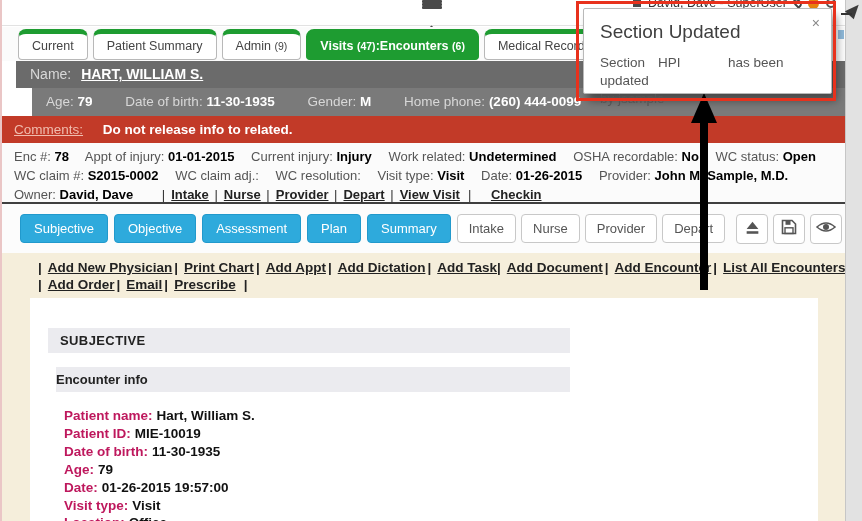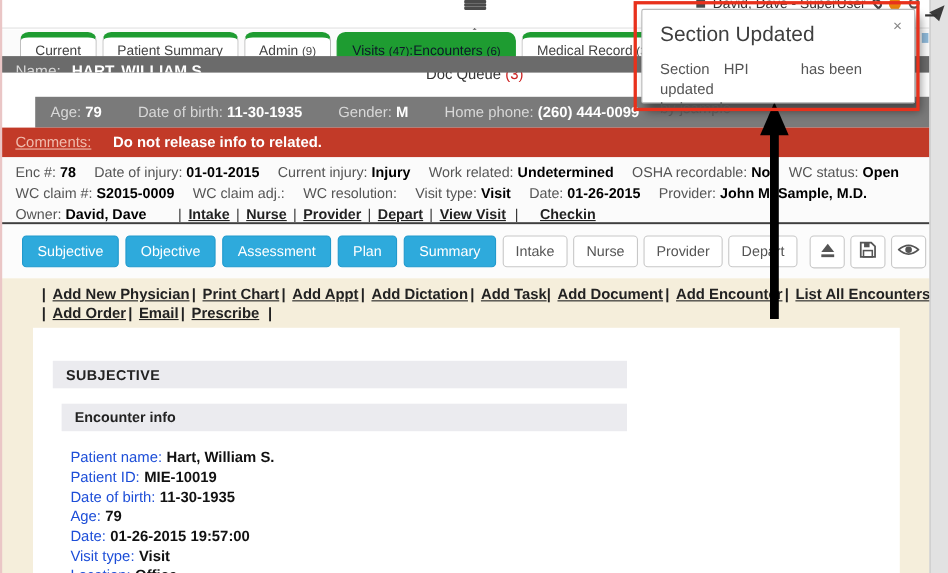--- a/index.html
+++ b/index.html
@@ -30,25 +30,25 @@
   .orange-dot { width:11px; height:11px; border-radius:50%; background:#e8820c; display:inline-block; }
   .power-ring { width:10px; height:10px; border:2px solid #555; border-radius:50%; display:inline-block; }
   .pin-glyph { width:7px; height:10px; border:2px solid #444; border-radius:50% 50% 50% 0; transform:rotate(-45deg); display:inline-block; }
 
   
   .tabs-row { position:absolute; left:0; top:27px; right:17px; height:34px; background:#fbfbfb;
     display:flex; align-items:flex-start; padding-left:18px; gap:5px; }
   .tab { margin-top:2px; border:1px solid #b8b8b8; border-top:5px solid #1e9c31; border-radius:8px 8px 4px 4px;
     background:#fff; padding:5px 13px 6px; font-size:12.5px; color:#444; white-space:nowrap; cursor:pointer; }
   .tab .cnt { font-size:10.5px; }
-  .tab.active { background:#1e9c31; border-color:#1e9c31; color:#0f172a; font-weight:normal; }
+  .tab.active { background:#1e9c31; border-color:#1e9c31; color:#ffffff; font-weight:bold; }
 
   
   .bar { position:absolute; left:0; right:17px; padding-left:14px; white-space:nowrap; overflow:hidden; }
-  .bar-name { top:51px; height:15px; line-height:27px; background:#6b6b6b; font-size:14px; }
+  .bar-name { top:61px; height:27px; line-height:27px; background:#6b6b6b; font-size:14px;margin-left:16px; }
   .bar-name .lbl { color:#d8d8d8; margin-right:6px; }
   .bar-name a { color:#fff; font-weight:bold; text-decoration:underline; cursor:pointer; }
   .bar-demo { top:88px; height:28px; line-height:28px; background:#7a7a7a; font-size:13.5px;margin-left:32px; }
   .bar-demo .lbl { color:#d8d8d8; }
   .bar-demo .val { color:#fff; font-weight:bold; margin-right:16px; }
   .bar-comments { top:116px; height:27px; line-height:27px; background:#c23a28; font-size:13.5px; }
   .bar-comments .lbl { color:#f0bcae; margin-right:16px;text-decoration:underline; }
   .bar-comments .val { color:#fff; font-weight:bold; }
 
   
@@ -84,23 +84,23 @@
   .linkbar2 { padding-top:2px; }
   .linkbar a { color:#222; font-weight:bold; text-decoration:underline; cursor:pointer; }
   .litem::before { content:"|"; color:#222; font-weight:bold; margin:0 6px 0 2px; }
   .litem.trail::after { content:"|"; color:#222; font-weight:bold; margin-left:8px; }
   .right-links { position:absolute; left:495px; top:7px; }
 
   .card { position:absolute; left:30px; top:45px; width:788px; height:223px; background:#fff; }
   .sec-header { margin:30px 0 0 18px; width:522px; height:25px; line-height:25px; background:#ebebef;
     font-size:13px; font-weight:bold; color:#222; padding-left:12px; letter-spacing:.4px; }
   .sub-header { margin:14px 0 0 26px; width:514px; height:25px; line-height:25px; background:#ebebef;
-    font-size:13px; font-weight:bold; color:#222; padding-left:12px; }
+    font-size:13px; font-weight:bold; color:#222; }
   .details { margin:15px 0 0 34px; font-size:13.5px; line-height:17.9px; }
-  .details .l { color:#1d4ed8; margin-right:4px; }
+  .details .l { color:#be185d; margin-right:4px;font-weight:bold; }
   .details .v { color:#111; font-weight:bold; }
 
   
   .arrow-shaft { position:absolute; left:700px; top:118px; width:8px; height:172px; background:#000; z-index:24; }
   .arrow-head { position:absolute; left:691px; top:93px; width:0; height:0; z-index:24;
     border-left:13px solid transparent; border-right:13px solid transparent; border-bottom:30px solid #000; }
 
   .popup { position:absolute; left:583px; top:8px; width:249px; height:86px; background:#fff;
     border:1px solid #b9b9b9; border-radius:2px; box-shadow:5px 7px 9px rgba(0,0,0,.40); z-index:26; }
   .popup-title { position:absolute; left:16px; top:12px; font-size:19px; color:#3f3f3f; }
@@ -163,28 +163,28 @@
 </div>
 
 <div class="bar bar-comments">
   <span class="lbl">Comments:</span>
   <span class="val">Do not release info to related.</span>
 </div>
 
 <div class="enc-strip">
   <div>
     <span class="pair"><span class="l">Enc #:</span> <span class="v">78</span></span>
-    <span class="pair"><span class="l">Date of injury:</span> <span class="v">01-01-2015</span></span>
+    <span class="pair"><span class="l">Appt of injury:</span> <span class="v">01-01-2015</span></span>
     <span class="pair"><span class="l">Current injury:</span> <span class="v">Injury</span></span>
     <span class="pair"><span class="l">Work related:</span> <span class="v">Undetermined</span></span>
     <span class="pair"><span class="l">OSHA recordable:</span> <span class="v">No</span></span>
     <span class="pair"><span class="l">WC status:</span> <span class="v">Open</span></span>
   </div>
   <div>
-    <span class="pair"><span class="l">WC claim #:</span> <span class="v">S2015-0009</span></span>
+    <span class="pair"><span class="l">WC claim #:</span> <span class="v">S2015-0002</span></span>
     <span class="pair"><span class="l">WC claim adj.:</span> <span class="v"></span></span>
     <span class="pair"><span class="l">WC resolution:</span> <span class="v"></span></span>
     <span class="pair"><span class="l">Visit type:</span> <span class="v">Visit</span></span>
     <span class="pair"><span class="l">Date:</span> <span class="v">01-26-2015</span></span>
     <span class="pair"><span class="l">Provider:</span> <span class="v">John M. Sample, M.D.</span></span>
   </div>
   <div>
     <span class="pair"><span class="l">Owner:</span> <span class="v">David, Dave</span></span>
     <span class="owner-links">
       <span class="oitem"><a class="enc-link">Intake</a></span>

